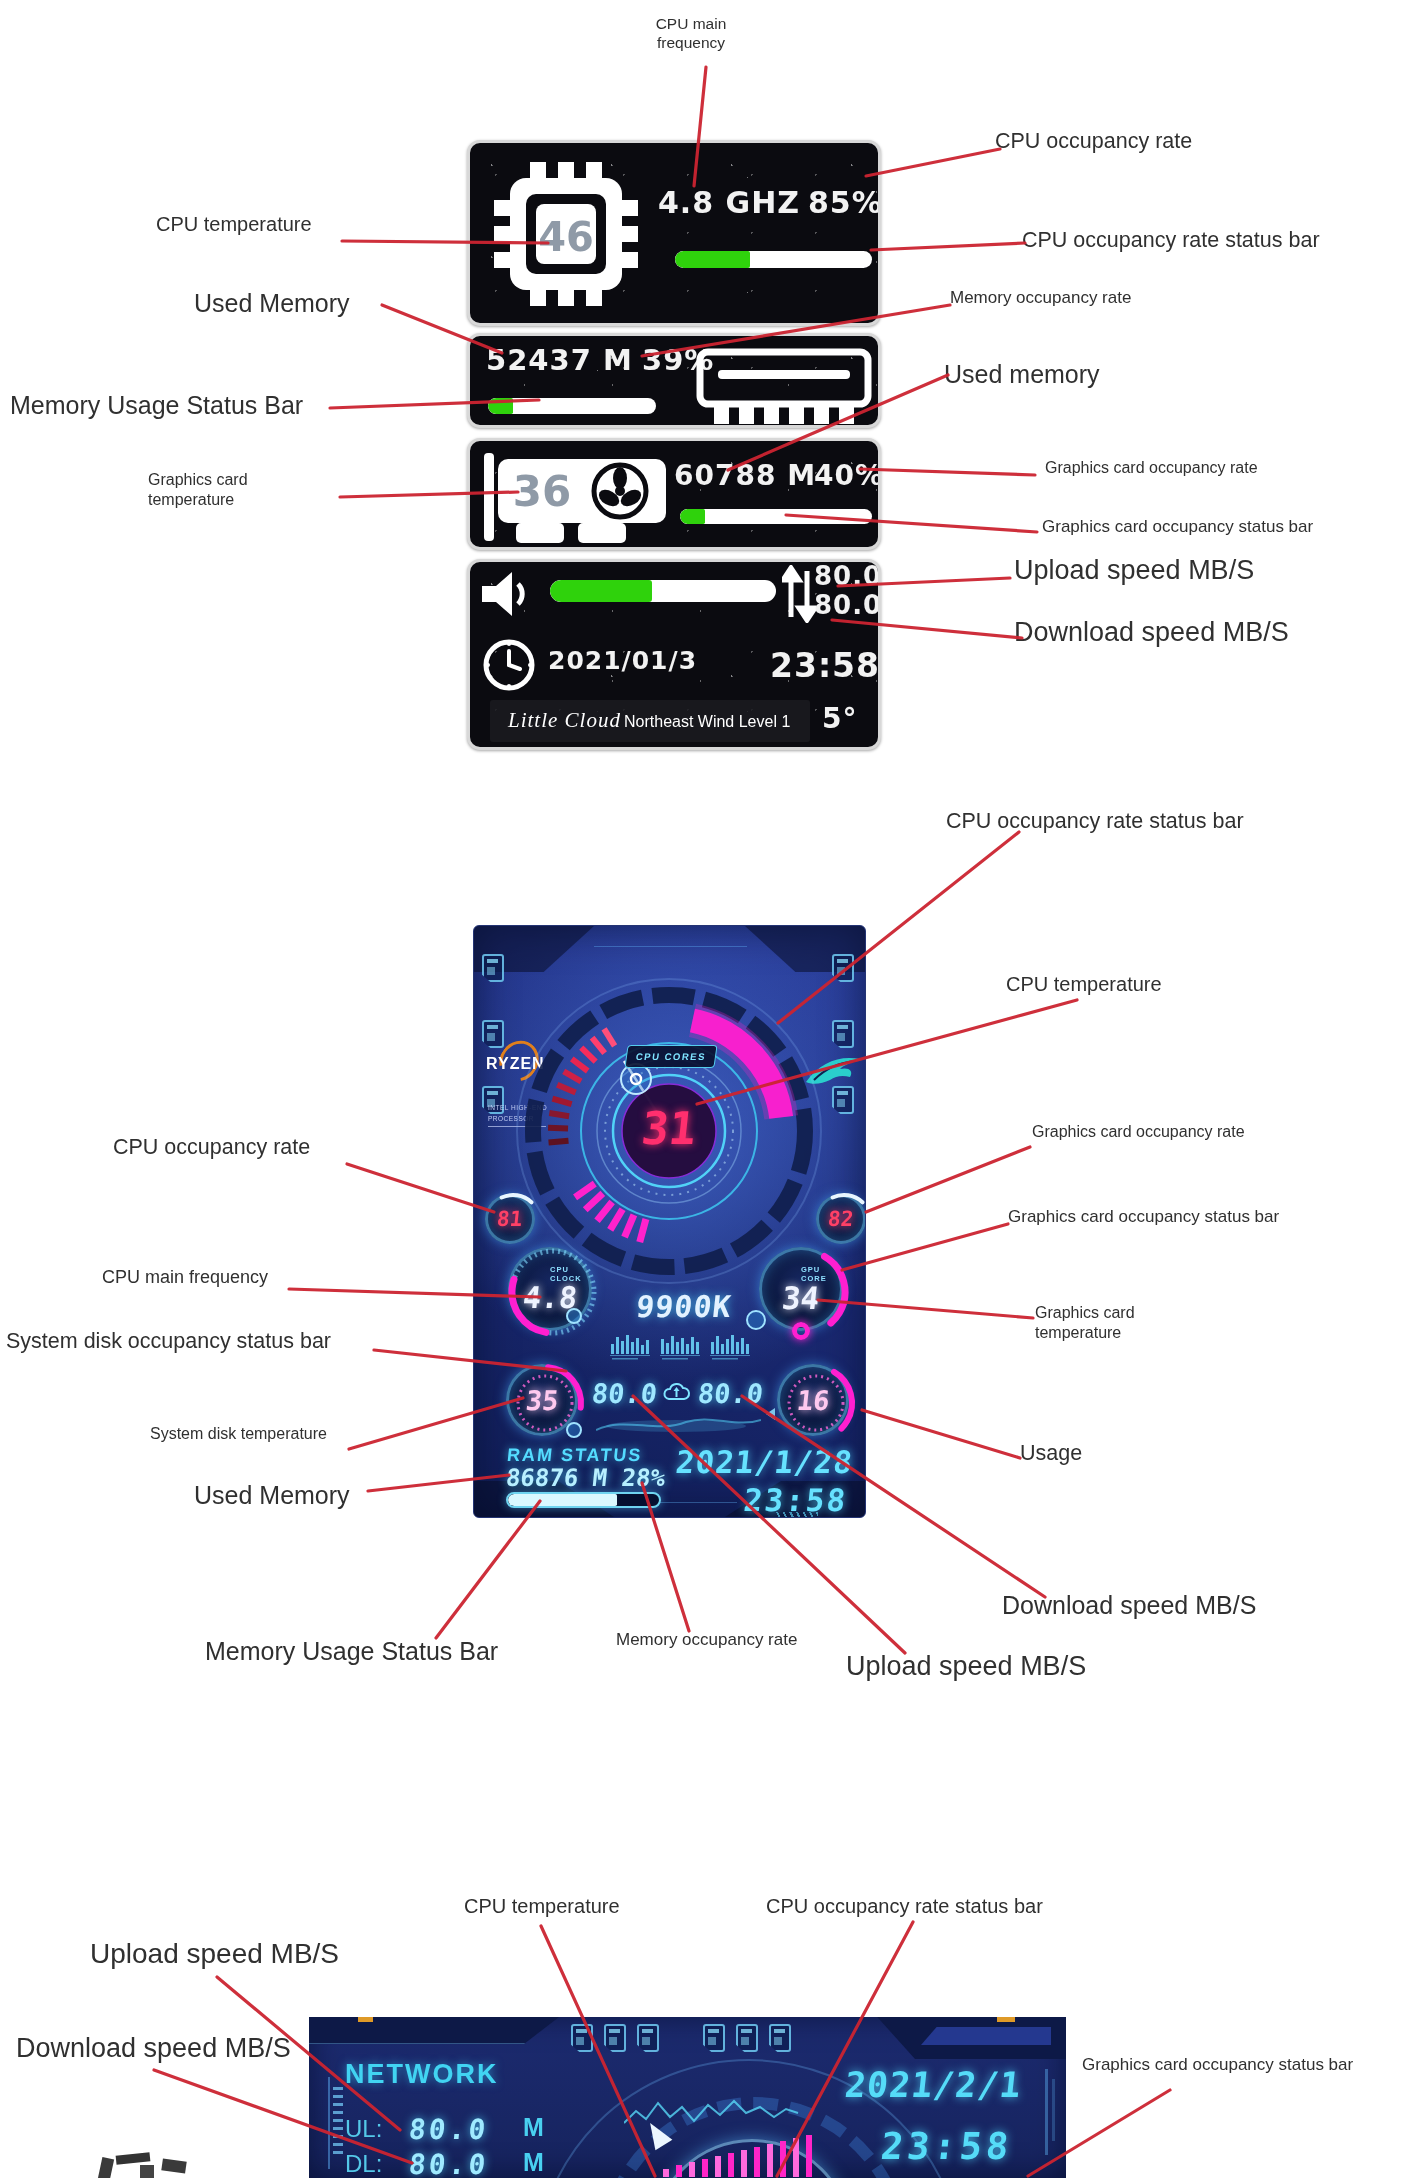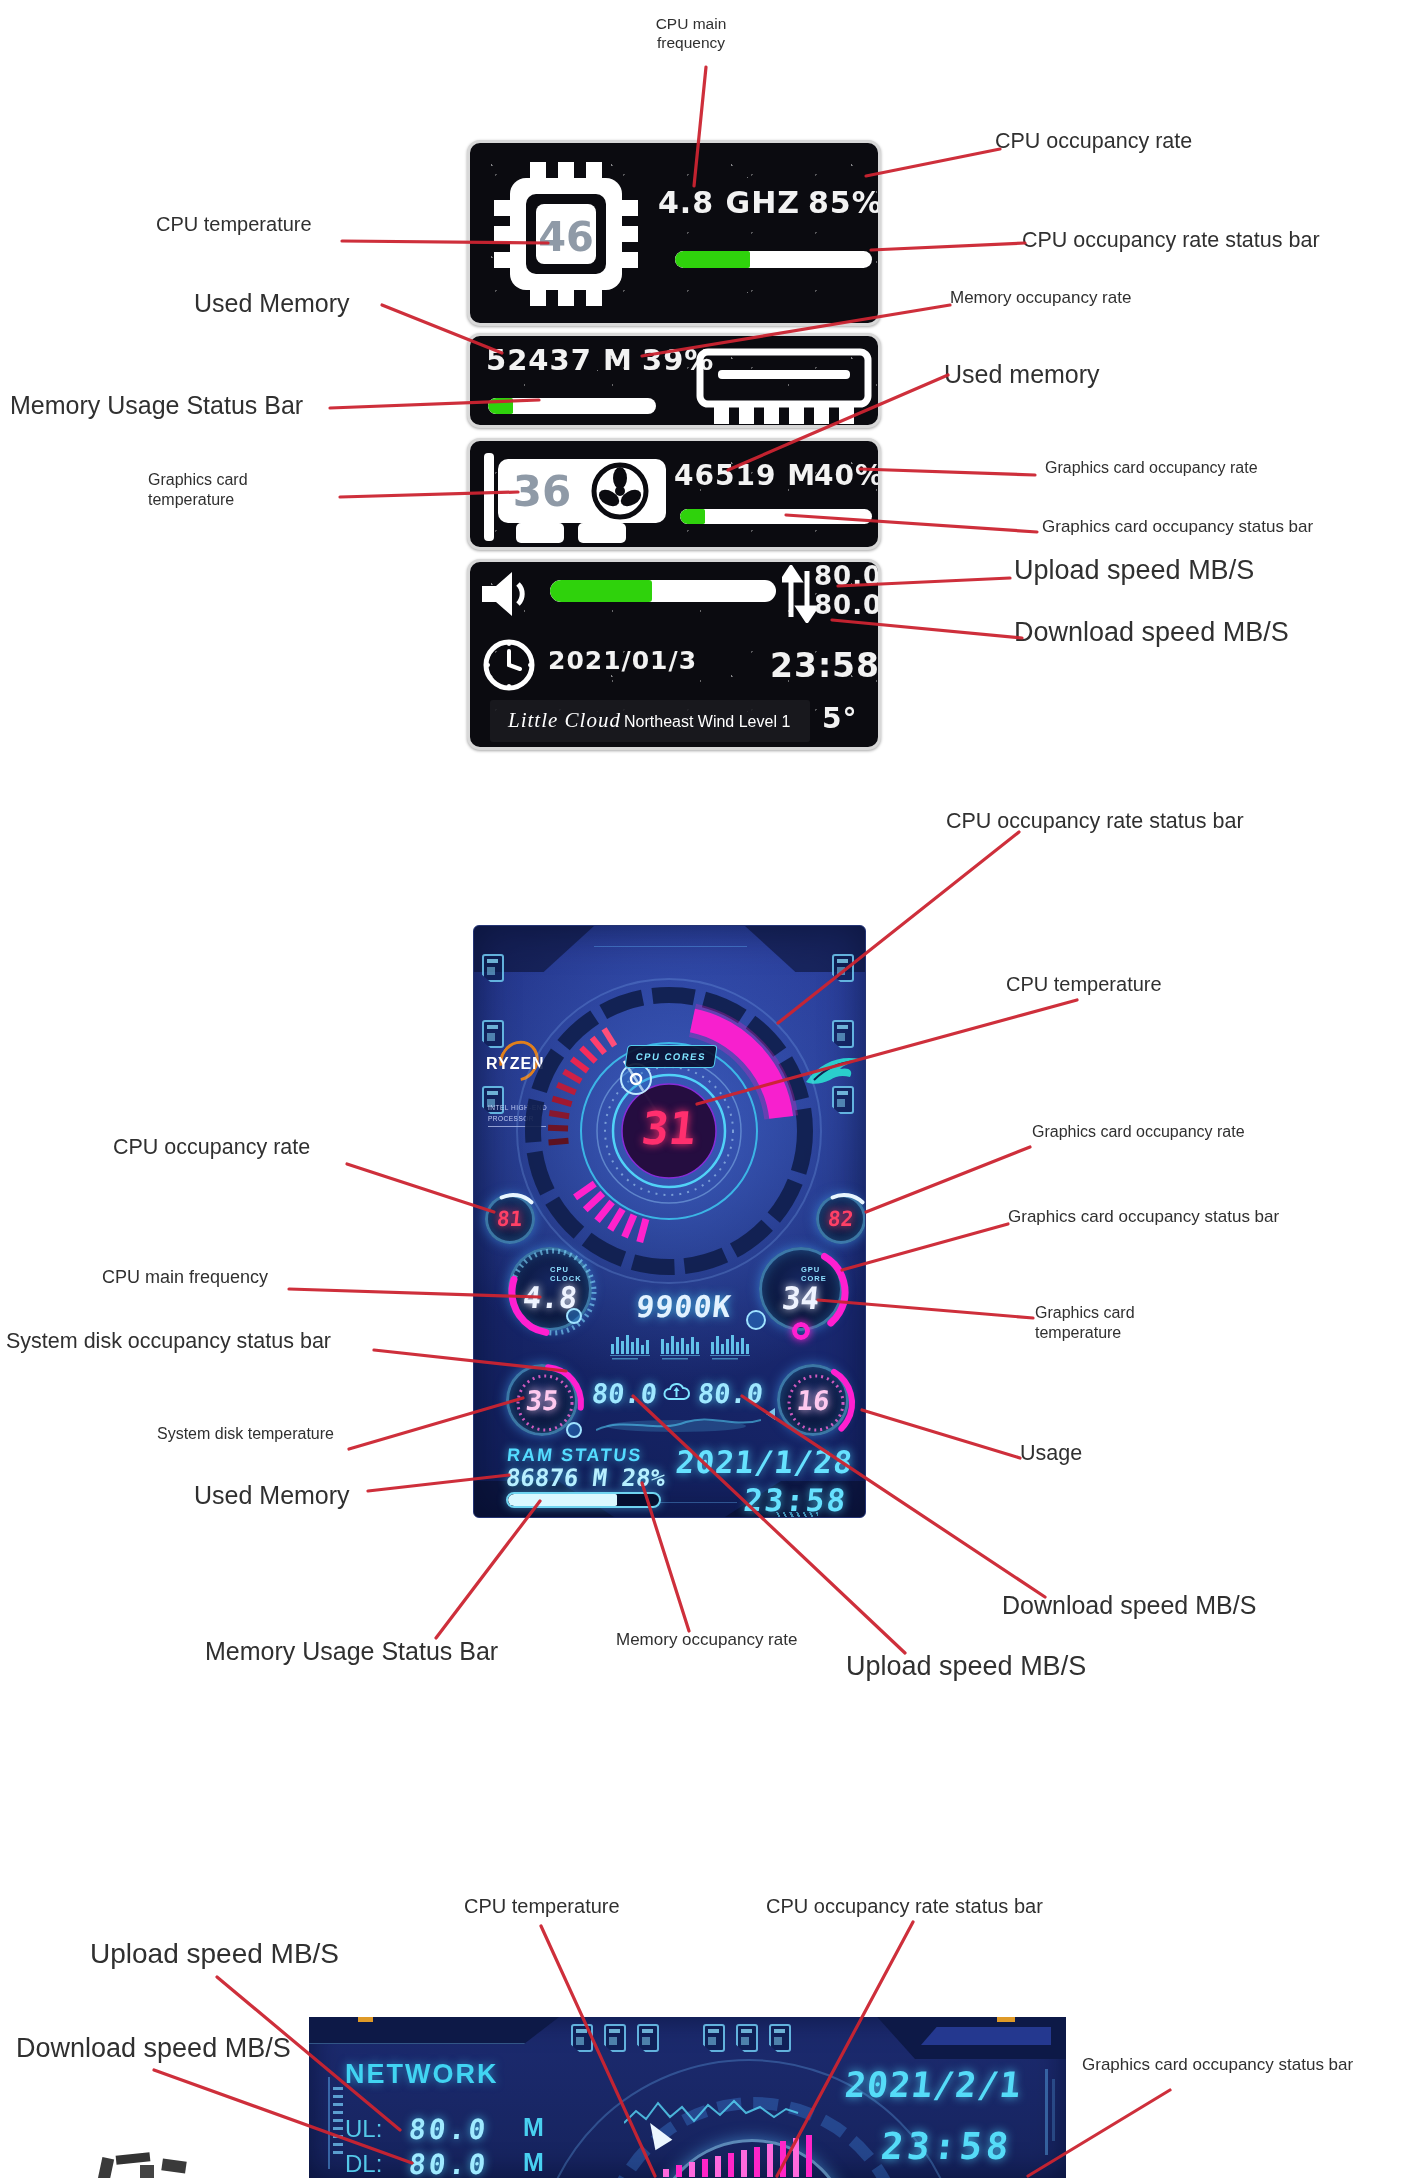--- a/index.html
+++ b/index.html
@@ -132,21 +132,21 @@
         <g>
           <circle cx="138" cy="44" r="26" fill="#ffffff" stroke="#0b0b10" stroke-width="5"></circle>
           <g fill="#0b0b10">
             <ellipse cx="138" cy="31" rx="7" ry="11"></ellipse>
             <ellipse cx="127" cy="51" rx="11" ry="7" transform="rotate(30 127 51)"></ellipse>
             <ellipse cx="149" cy="51" rx="11" ry="7" transform="rotate(-30 149 51)"></ellipse>
             <circle cx="138" cy="44" r="5"></circle>
           </g>
         </g>
       </svg>
-      <span class="p1txt" style="left:204px;top:18px;font-size:28px;">46519 M</span>
+      <span class="p1txt" style="left:204px;top:18px;font-size:28px;">60788 M</span>
       <span class="p1txt" style="left:344px;top:18px;font-size:28px;">40%</span>
       <div class="bar" style="left:210px;top:68px;width:192px;height:15px;">
         <div class="fill" style="width:13%;"></div>
       </div>
     </div>
 
     <div class="p1sec" style="top:419px;height:191px;">
       <svg class="abs" style="left:8px;top:6px;" width="54" height="52" viewBox="0 0 54 52">
         <path d="M4,18 L18,18 L34,4 L34,48 L18,34 L4,34 Z" fill="#ffffff"></path>
         <path d="M40,16 a14,14 0 0 1 0,20" stroke="#ffffff" stroke-width="5" fill="none"></path>
@@ -451,21 +451,21 @@
   <div class="ann f16" style="left:1045px;top:458px;width:215px;">Graphics card occupancy rate</div>
   <div class="ann f17" style="left:1042px;top:516px;">Graphics card occupancy status bar</div>
   <div class="ann f27" style="left:1014px;top:554px;">Upload speed MB/S</div>
   <div class="ann f27" style="left:1014px;top:616px;">Download speed MB/S</div>
 
   <div class="ann f215" style="left:946px;top:808px;">CPU occupancy rate status bar</div>
   <div class="ann f20" style="left:1006px;top:972px;">CPU temperature</div>
   <div class="ann f215" style="left:113px;top:1134px;">CPU occupancy rate</div>
   <div class="ann f18" style="left:102px;top:1266px;">CPU main frequency</div>
   <div class="ann f215" style="left:6px;top:1328px;">System disk occupancy status bar</div>
-  <div class="ann f16" style="left:157px;top:1424px;">System disk temperature</div>
+  <div class="ann f16" style="left:150px;top:1424px;">System disk temperature</div>
   <div class="ann f25" style="left:194px;top:1480px;">Used Memory</div>
   <div class="ann f25" style="left:205px;top:1636px;">Memory Usage Status Bar</div>
   <div class="ann f17" style="left:616px;top:1629px;">Memory occupancy rate</div>
   <div class="ann f27" style="left:846px;top:1650px;">Upload speed MB/S</div>
   <div class="ann f25" style="left:1002px;top:1590px;">Download speed MB/S</div>
   <div class="ann f215" style="left:1020px;top:1440px;">Usage</div>
   <div class="ann f16" style="left:1032px;top:1122px;width:215px;">Graphics card occupancy rate</div>
   <div class="ann f17" style="left:1008px;top:1206px;">Graphics card occupancy status bar</div>
   <div class="ann f16" style="left:1035px;top:1303px;width:125px;">Graphics card temperature</div>
 

